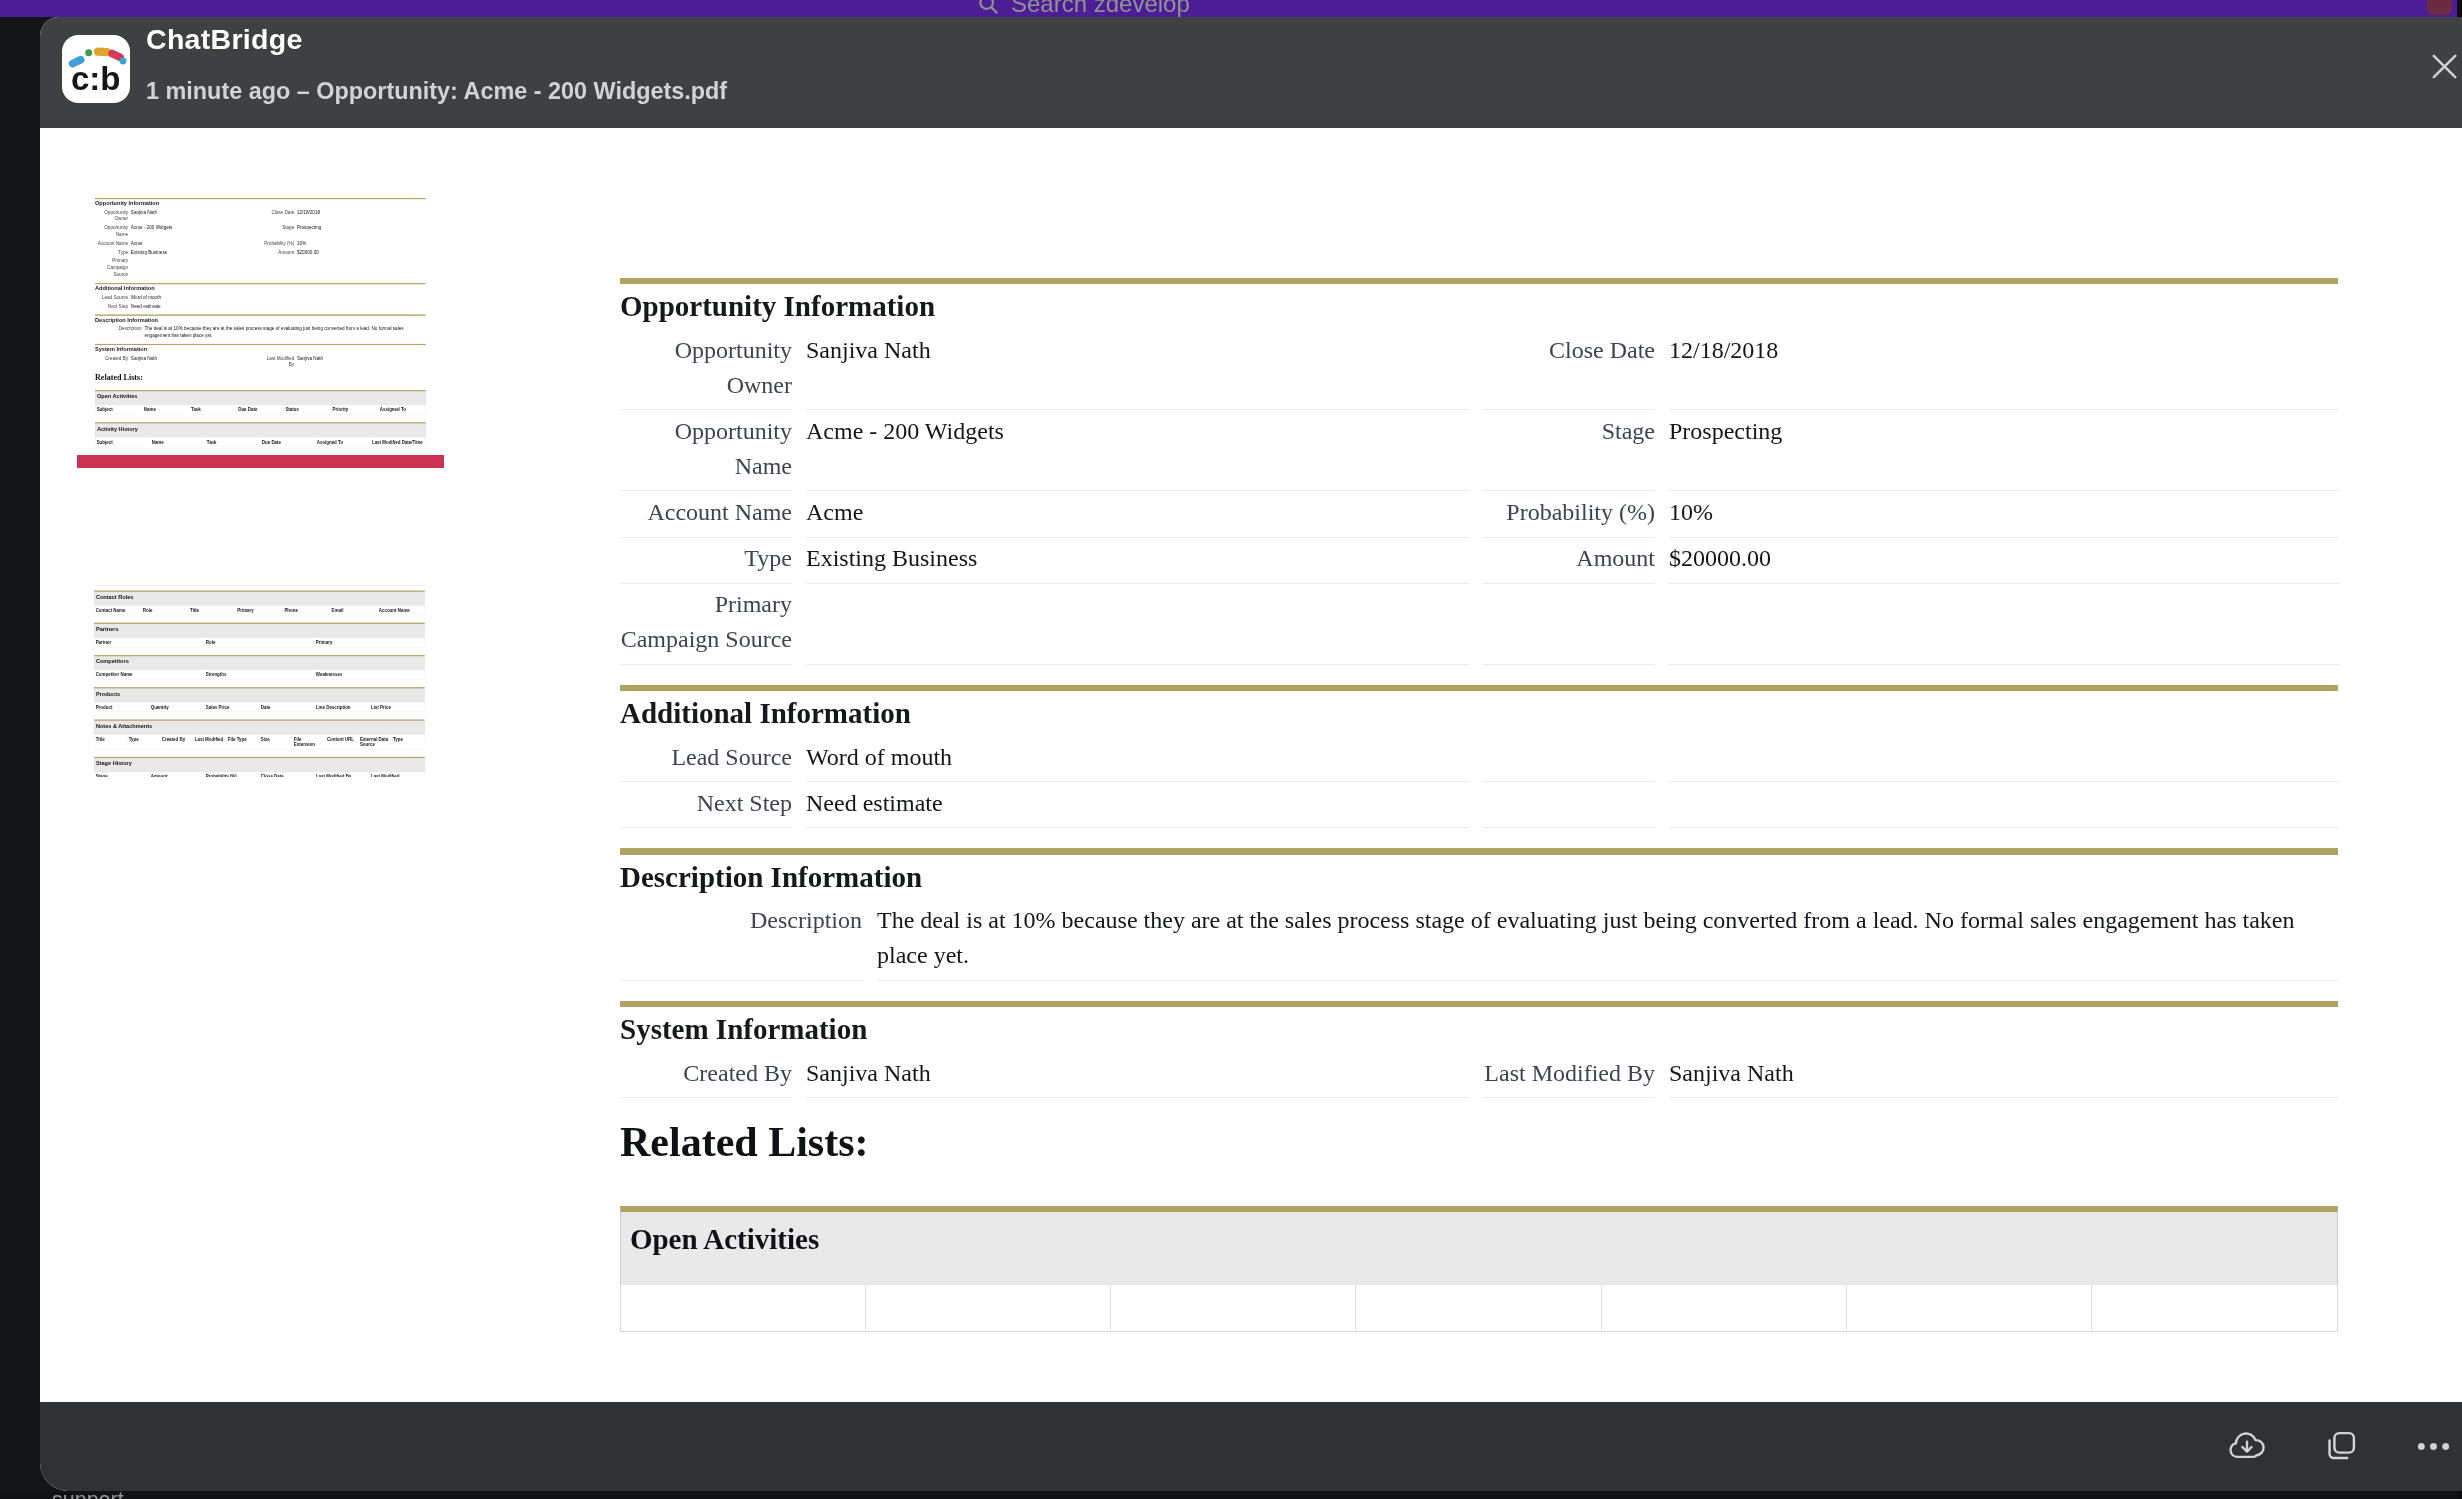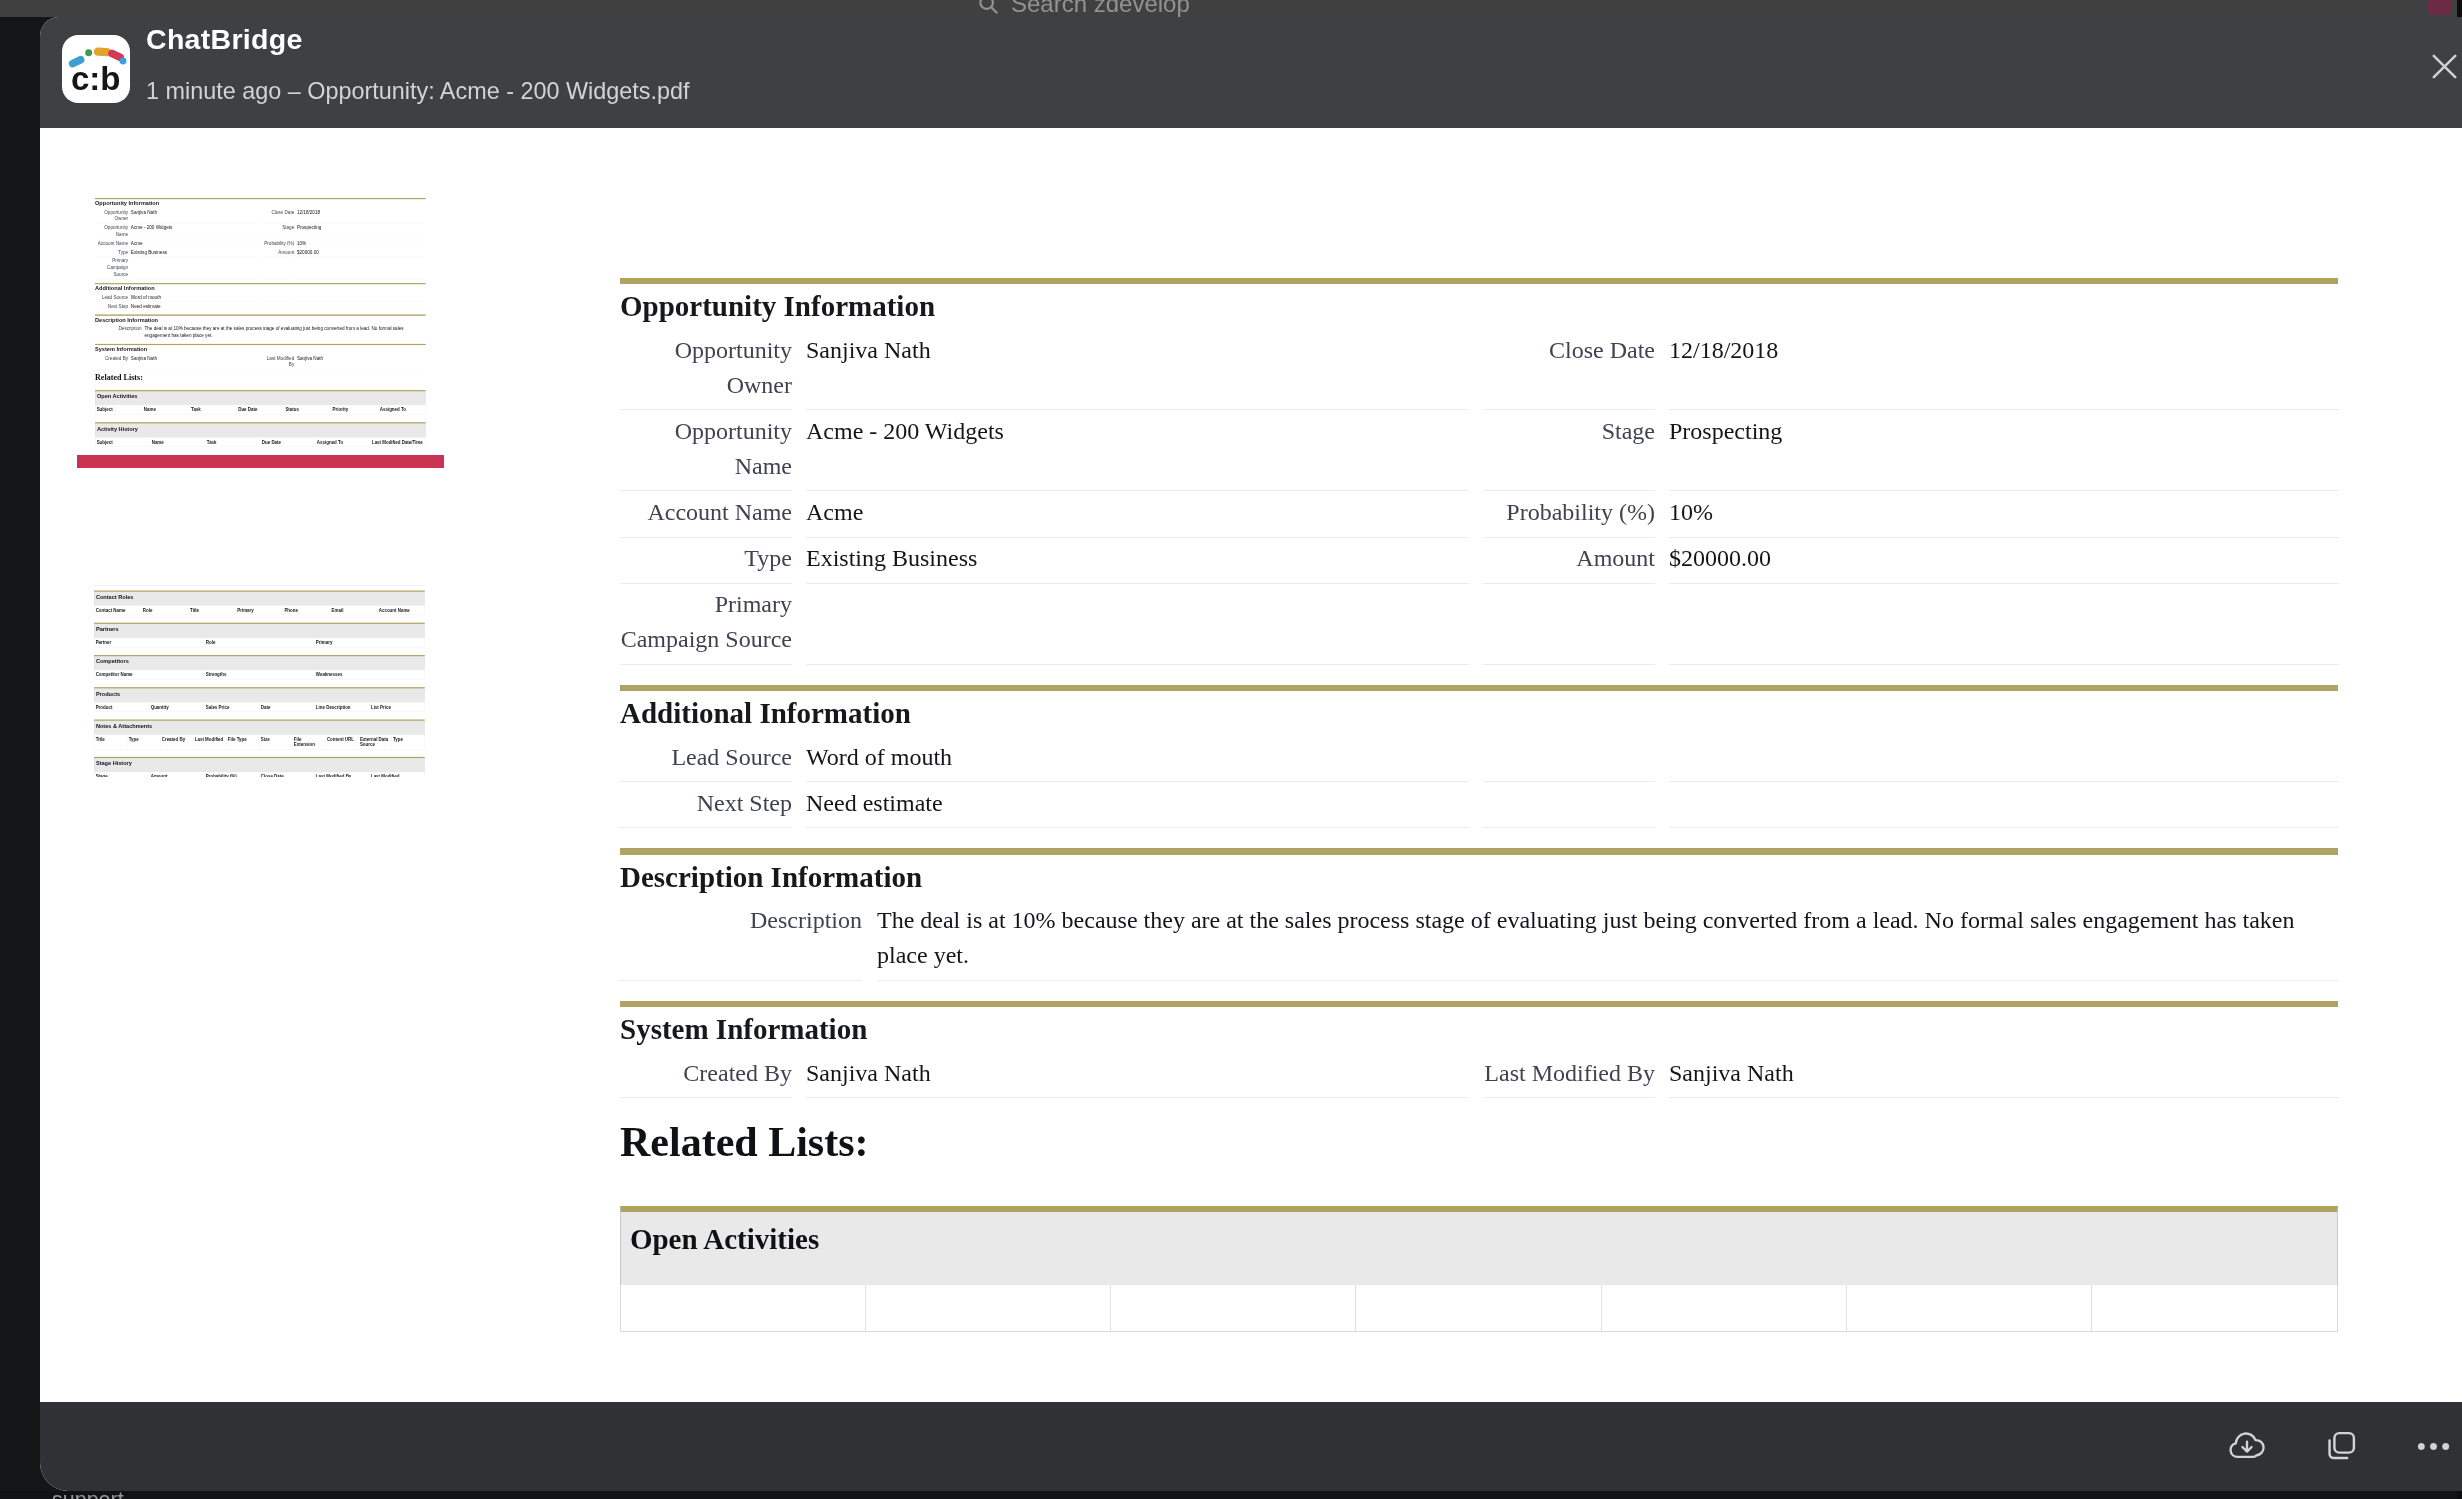--- a/index.html
+++ b/index.html
@@ -1,37 +1,37 @@
 <!DOCTYPE html>
 <html style="font-size:10px"><head>
 <meta charset="utf-8">
 <style>
   * { margin:0; padding:0; box-sizing:border-box; }
   html,body { width:2462px; height:1500px; overflow:hidden; background:#141517; }
   .screen { position:relative; width:2462px; height:1500px; background:#141517;
             font-family:"Liberation Sans", sans-serif; overflow:hidden; }
 
   
-  .bg-top { position:absolute; left:0; top:0; width:100%; height:17px; background:#404040; overflow:hidden; }
+  .bg-top { position:absolute; left:0; top:0; width:100%; height:17px; background:#4c1d95; overflow:hidden; }
   .bg-search { position:absolute; left:976px; top:-10px; display:flex; align-items:center; gap:10px;
                color:#909294; font-size:24px; }
   .bg-avatar { position:absolute; left:2427px; top:-6.3px; width:25px; height:21.5px; border-radius:5.7px; background:#6d2a45; }
   .bg-bottom { position:absolute; left:0; bottom:0; width:100%; height:9.5px; background:#111214; overflow:hidden; }
   .bg-support { position:absolute; left:52px; top:-2.5px; font-size:21.5px; color:#94959a; }
   .bg-right { position:absolute; right:0; top:0; width:5px; height:100%; background:#0c0d0e; }
 
   
   .modal { position:absolute; left:5px; top:17px; width:2452px; height:1474px;
            border-radius:19px 19px 28px 28px; overflow:hidden; background:#fff;
            display:flex; flex-direction:column;margin-left:35px; }
   .modal-header { flex:0 0 auto; height:111px; background:#3e4042; position:relative; }
   .logo { position:absolute; left:22px; top:17.7px; width:68px; height:68px;
           background:#fff; border-radius:16.4px; }
   .hdr-title { position:absolute; left:106px; top:6px; font-size:28.5px; font-weight:800; color:#ffffff; letter-spacing:0.3px; }
-  .hdr-sub   { position:absolute; left:106px; top:61px; font-size:23.4px; font-weight:400; color:#d2d3d5; }
+  .hdr-sub   { position:absolute; left:106px; top:61px; font-size:23.4px; font-weight:700; color:#d2d3d5; }
   .close-btn { position:absolute; left:2375px; top:20px; width:58px; height:58px;
                display:flex; align-items:center; justify-content:center;
                color:#cdd0d2; font-size:35px; font-weight:300; cursor:pointer; }
 
   .modal-body { flex:1 1 auto; position:relative; background:#ffffff; overflow:hidden; }
 
   
   .thumb { position:absolute; width:367px; overflow:hidden; cursor:pointer; }
   #thumb1 { left:37px; top:63px;  height:281px; }
   #thumb2 { left:37px; top:457px; height:196px; }

